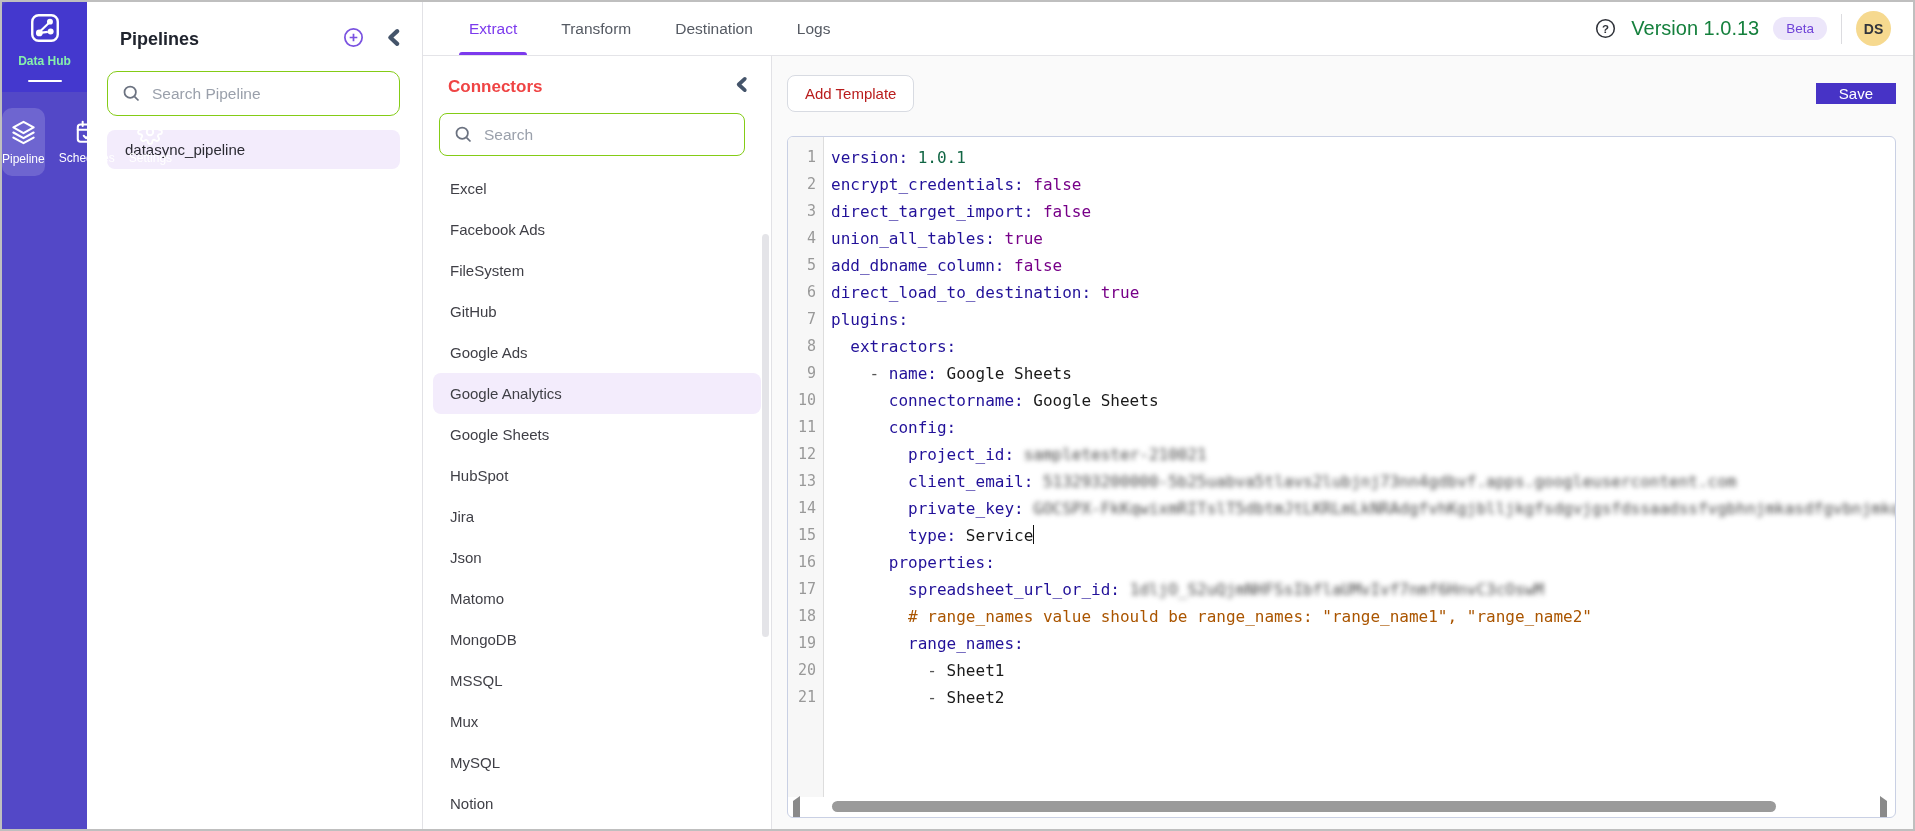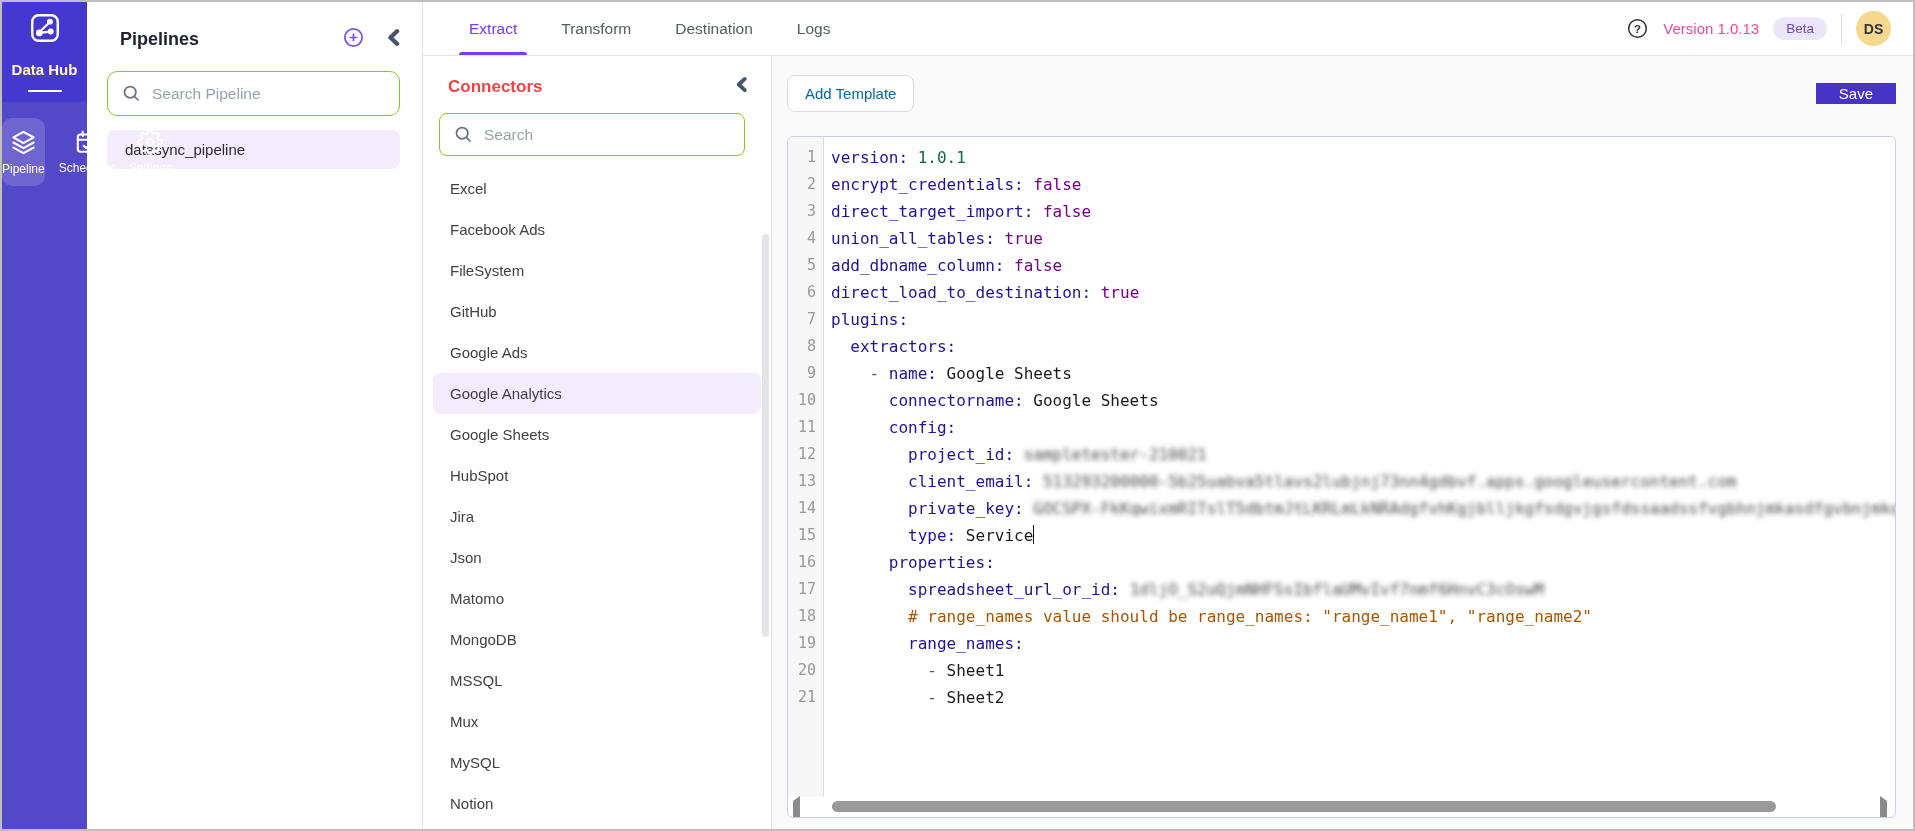--- a/index.html
+++ b/index.html
@@ -3,21 +3,21 @@
 <meta charset="utf-8">
 <style>
   * { box-sizing: border-box; margin: 0; padding: 0; }
   html,body { width:1915px; height:831px; overflow:hidden; }
   body { font-family:"Liberation Sans", sans-serif; background:#fff; }
   .window { position:relative; width:1915px; height:831px; border:2px solid #bfbfbf; background:#fff; overflow:hidden; }
 
   
   .sidebar { position:absolute; left:0; top:0; bottom:0; width:85px; background:var(--sidebar-bg); z-index:5; }
   .brand-block { background:var(--sidebar-logo-bg); padding:9px 0 10px; display:flex; flex-direction:column; align-items:center; border-top-left-radius:6px; }
-  .brand-label { color:#fef9c3; font-size:15px; font-weight:700; margin-top:12px; }
+  .brand-label { color:#86efac; font-size:12px; font-weight:700; margin-top:5px; }
   .brand-divider { width:34px; height:2px; background:#fff; border-radius:2px; margin:12px auto 0; }
   .side-nav { display:flex; flex-direction:row; align-items:center; margin-top:16px; gap:14px; }
   .nav-item { width:73px; height:68px; border-radius:10px; display:flex; flex-direction:column; align-items:center; justify-content:center; gap:6px; cursor:pointer; }
   .nav-item.active { background:var(--sidebar-active-bg); }
   .nav-item .lbl { color:#fff; font-size:12px; }
   .nav-item svg { display:block; }
 
   
   .pipelines-panel { position:absolute; left:85px; top:0; bottom:0; width:336px; background:#fff; border-right:1px solid #e2e2e6; }
   .pp-header { display:flex; align-items:center; padding:24px 20px 0 33px; }
@@ -32,40 +32,40 @@
   .pipeline-item.selected { background:var(--selected-item-bg); }
 
   
   .main { position:absolute; left:421px; right:0; top:0; bottom:0; }
   .topbar { height:54px; border-bottom:1px solid #e4e4e8; display:flex; align-items:stretch; padding-left:32px; background:#fff; }
   .tabs { display:flex; }
   .tab { position:relative; display:flex; align-items:center; padding:0 14px; margin-right:16px; font-size:15.5px; color:#555a63; cursor:pointer; font-weight:500; }
   .tab.active { color:var(--accent); }
   .tab.active::after { content:""; position:absolute; left:4px; right:4px; bottom:0; height:3px; background:var(--accent); border-radius:3px 3px 0 0; }
   .topbar-right { margin-left:auto; display:flex; align-items:center; gap:14px; padding-right:22px; }
-  .version-text { font-size:15px; color:#ec4899; }
+  .version-text { font-size:20px; color:#15803d; }
   .beta-badge { background:var(--beta-badge-bg); color:var(--beta-badge-text); font-size:13.5px; padding:4px 13px; border-radius:14px; }
   .tb-divider { width:1px; height:30px; background:#dcdce0; }
   .avatar { width:35px; height:35px; border-radius:50%; background:var(--avatar-bg); color:#31343c; display:flex; align-items:center; justify-content:center; font-size:14px; font-weight:700; cursor:pointer; }
 
   .content { position:absolute; top:54px; bottom:0; left:0; right:0; display:flex; }
 
   
   .connectors-panel { position:relative; width:349px; border-right:1px solid #e2e2e6; background:#fff; flex:none; }
   .cp-header { display:flex; align-items:center; padding:20px 22px 0 25px; }
   .cp-title { font-size:17px; font-weight:700; color:#ef4444; flex:1; }
   .connector-list { margin:12px 10px 0 10px; }
   .connector-item { height:41px; border-radius:8px; display:flex; align-items:center; padding-left:17px; font-size:15px; color:#3f3f46; cursor:pointer; }
   .connector-item.selected { background:var(--selected-item-bg); }
   .cp-scrollbar { position:absolute; right:2px; top:178px; width:7px; height:403px; border-radius:4px; background:#e4e4e8; cursor:pointer; }
 
   
   .workspace { position:relative; flex:1; background:#fafafa; }
   .ws-toolbar { display:flex; align-items:center; justify-content:space-between; margin:19px 17px 0 15px; }
-  .btn-outline { background:#fff; border:1px solid #d8dbe2; border-radius:8px; padding:9px 17px; font-size:15px; color:#0369a1; cursor:pointer; font-family:"Liberation Sans",sans-serif; }
+  .btn-outline { background:#fff; border:1px solid #d8dbe2; border-radius:8px; padding:9px 17px; font-size:15px; color:#b91c1c; cursor:pointer; font-family:"Liberation Sans",sans-serif; }
   .btn-primary { background:var(--save-button-bg); color:#fff; border:none; border-radius:0; padding:2px 23px; font-size:15px; cursor:pointer; font-family:"Liberation Sans",sans-serif; }
 
   
   .editor { position:absolute; left:15px; right:17px; top:80px; bottom:11px; background:#fff; border:1px solid #c9d0e4; border-radius:6px; overflow:hidden; }
   .editor-scroll { position:absolute; inset:0 0 20px 0; overflow:hidden; display:flex; }
   .gutter { flex:none; width:36px; background:#f7f7f7; border-right:1px solid #ddd; padding-top:7px; }
   .gutter .ln { height:27px; line-height:27px; text-align:right; padding-right:7px; color:#999; font-family:"DejaVu Sans Mono",monospace; font-size:15px; }
   .code-area { flex:1; padding:7px 0 0 7px; overflow:hidden; cursor:text; }
   .code-line { height:27px; line-height:27px; white-space:pre; font-family:"DejaVu Sans Mono",monospace; font-size:16px; color:#1a1a1a; }
   .tok-key { color:var(--tok-key); }

